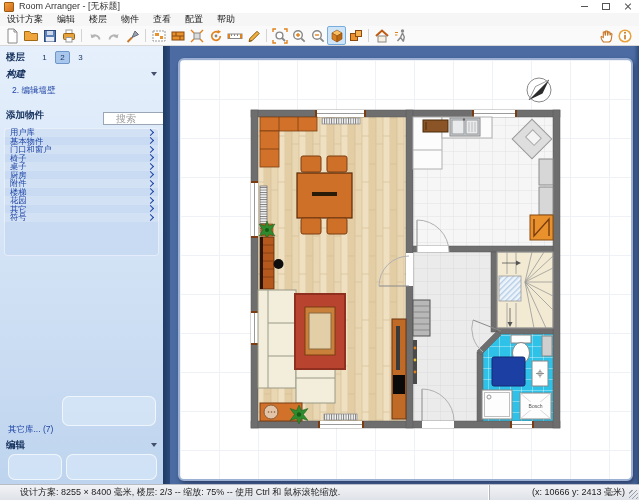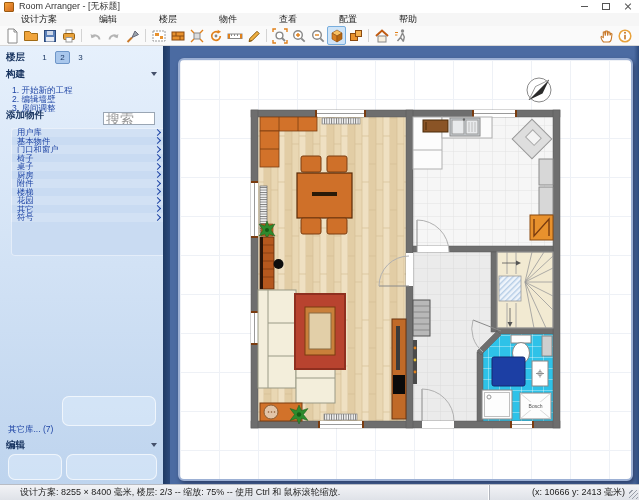--- a/index.html
+++ b/index.html
@@ -18,43 +18,43 @@
   .glyph-min{width:7px;height:1px;background:#555;}
   .glyph-max{width:6px;height:5px;border:1px solid #555;}
   .glyph-close{position:relative;width:8px;height:8px;}
   .glyph-close span{position:absolute;left:0;top:3.5px;width:8px;height:1px;background:#555;}
   .glyph-close span:nth-child(1){transform:rotate(45deg);}
   .glyph-close span:nth-child(2){transform:rotate(-45deg);}
 
   
   #menubar{left:0;top:13px;width:639px;height:13px;background:#f6f6f6;border-bottom:1px solid #e4e4e4;
            display:flex;align-items:center;font-size:9px;color:#222;}
-  .menuitem{padding:0 21px;line-height:13px;cursor:default;}
+  .menuitem{padding:0 7px;line-height:13px;cursor:default;}
 
   
   #toolbar{left:0;top:26px;width:639px;height:20px;background:#fafafa;border-bottom:1px solid #d8d8d8;
            display:flex;align-items:center;padding:0 2px;box-sizing:border-box;}
   .tbtn{width:17px;height:17px;display:flex;align-items:center;justify-content:center;border:1px solid transparent;border-radius:2px;}
   .tbtn.active{background:#cfe4f7;border:1px solid #78aede;}
   .tsep{width:1px;height:13px;background:#d4d4d4;margin:0 3px;}
   #tb-right{margin-left:auto;display:flex;margin-right:3px;}
 
   
   #sidebar{left:0;top:46px;width:163px;height:438px;background:linear-gradient(#e6f0fc,#bed4ee);overflow:hidden;}
   .sb-label{font-weight:bold;font-size:9.5px;color:#16325e;}
   .sb-link{font-size:8.5px;color:#1f45a5;}
   .tri-down{width:0;height:0;border-left:3.5px solid transparent;border-right:3.5px solid transparent;border-top:4px solid #44506a;}
   .floortab{width:13px;height:11px;margin-right:3px;display:flex;align-items:center;justify-content:center;
             font-size:8px;color:#16325e;border:1px solid transparent;border-radius:2px;}
   .floortab.active{background:#a9c7ec;border:1px solid #6e96c8;}
   .step-row{height:9px;line-height:9px;padding-left:12px;}
   #searchbox{position:absolute;left:103px;top:66px;width:46px;height:11px;border:1px solid #9aa6b4;
-             background:#fff;font-size:14px;padding:0 2px;color:#333;}
+             background:#fff;font-size:10px;padding:0 12px;color:#333;}
   #searchbox::placeholder{color:#9a9a9a;}
-  #catpanel{position:absolute;left:11px;top:82px;width:155px;height:128px;background:#c9dbf2;border-radius:4px;
+  #catpanel{position:absolute;left:4px;top:82px;width:155px;height:128px;background:#c9dbf2;border-radius:4px;
             box-shadow:inset 0 0 0 1px rgba(255,255,255,.5);}
   .cat-row{height:8.5px;display:flex;align-items:center;padding:0 6px 0 6px;}
   .cat-row:nth-child(odd){background:rgba(255,255,255,0.18);}
   .cat-row .sb-link{font-size:8.3px;line-height:8.5px;white-space:nowrap;}
   .chev{margin-left:auto;width:4px;height:4px;border-right:1.2px solid #1f45a5;border-top:1.2px solid #1f45a5;
         transform:rotate(45deg);}
   .ghost{position:absolute;background:rgba(222,236,252,.55);border-radius:7px;
          box-shadow:inset 0 0 0 1px rgba(255,255,255,.65);}
 
   
@@ -264,29 +264,27 @@
   <div class="abs" id="sidebar">
 
     <div class="abs" style="left:6px;top:4px;height:14px;display:flex;align-items:center;">
       <span class="sb-label">楼层</span>
       <span style="width:12px"></span>
       <span class="floortab">1</span>
       <span class="floortab active">2</span>
       <span class="floortab">3</span>
     </div>
 
-    <div class="abs" style="left:6px;top:22px;width:151px;height:12px;display:flex;align-items:center;">
+    <div class="abs" style="left:6px;top:22px;width:151px;height:12px;display:flex;align-items:center;font-style:italic;">
       <span class="sb-label">构建</span>
       <span style="margin-left:auto" class="tri-down"></span>
     </div>
 
     <div class="abs" style="left:0;top:37px;width:163px;">
-      <div class="step-row"><span class="sb-link">1.  开始新的工程</span></div>
       <div class="step-row"><span class="sb-link">2.  编辑墙壁</span></div>
-      <div class="step-row"><span class="sb-link">3.  房间调整</span></div>
     </div>
 
     <div class="abs" style="left:6px;top:62px;width:151px;height:14px;display:flex;align-items:center;font-family:Liberation Mono, monospace;">
       <span class="sb-label">添加物件</span>
     </div>
     <input id="searchbox" placeholder="搜索" style="">
 
     <div id="catpanel">
       <div class="cat-row">
           <span class="sb-link">用户库</span>

